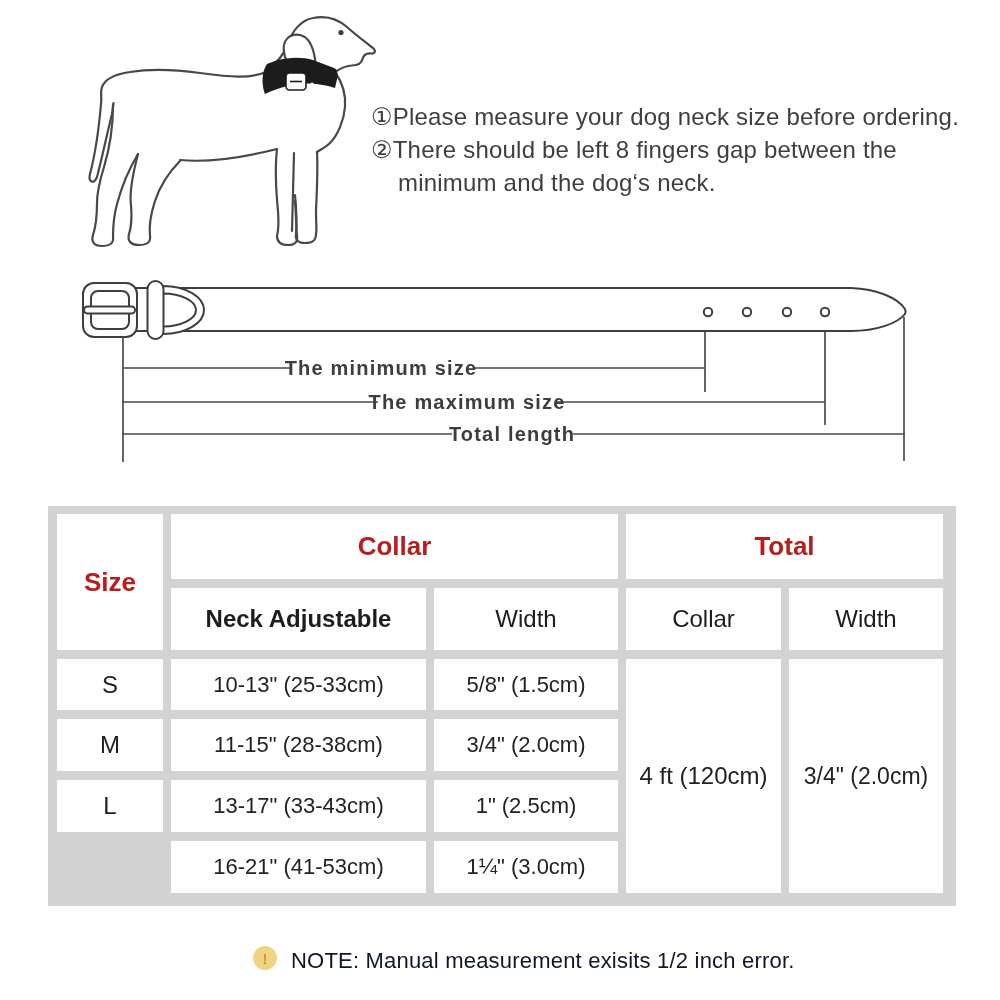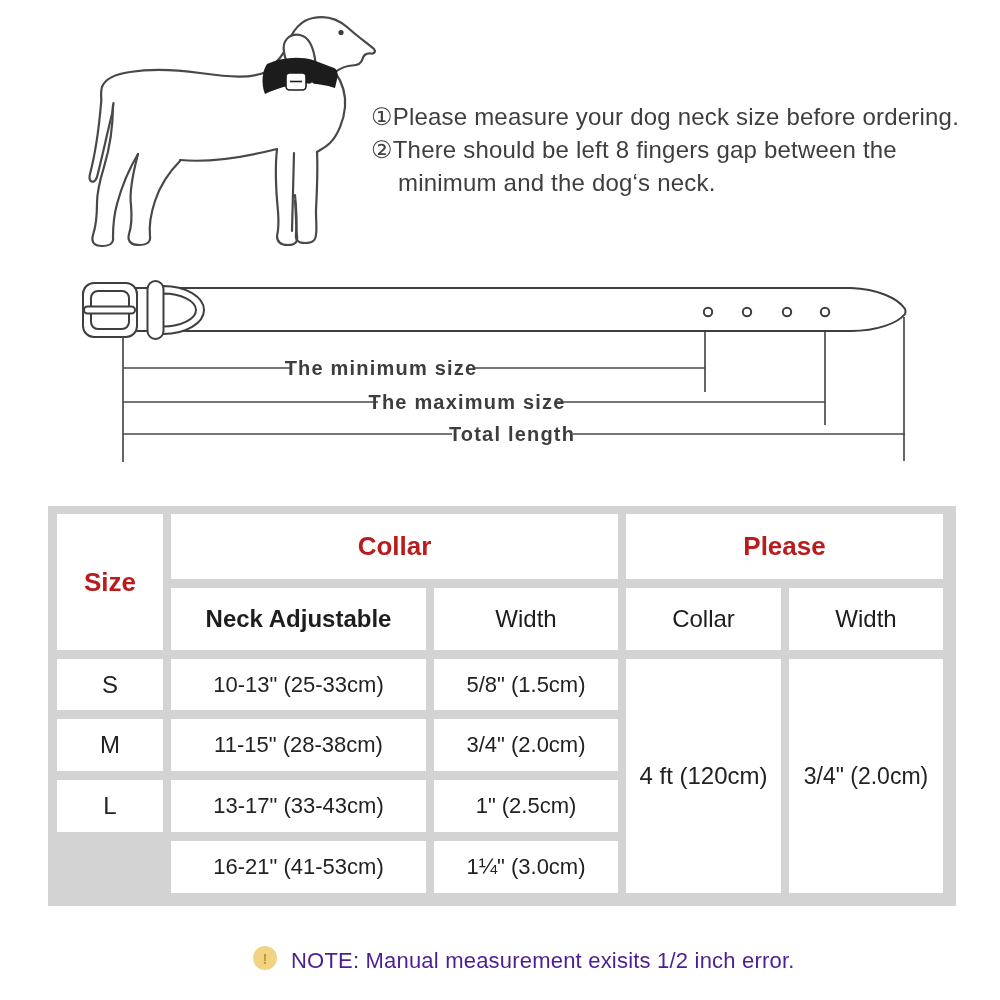--- a/index.html
+++ b/index.html
@@ -30,21 +30,21 @@
   .c-cwidthh{grid-column:3;grid-row:2;}
   .c-lengthh{grid-column:4;grid-row:2;}
   .c-lwidthh{grid-column:5;grid-row:2;}
   .c-leashlen{grid-column:4;grid-row:3/7;font-size:24px;}
   .c-leashwid{grid-column:5;grid-row:3/7;font-size:23px;}
 
   
   .note-icon{left:253px;top:946px;width:24px;height:24px;border-radius:50%;
              background:#f1d483;color:#c49b2e;font-weight:bold;font-size:15px;
              display:flex;align-items:center;justify-content:center;}
-  .note-text{left:291px;top:948px;font-size:22px;color:#4c1d95;letter-spacing:.2px;white-space:pre;}
+  .note-text{left:291px;top:948px;font-size:22px;color:#0f172a;letter-spacing:.2px;white-space:pre;}
 
   
   .ln{stroke:#484848;stroke-width:2.2;fill:none;stroke-linecap:round;stroke-linejoin:round;}
   .lnw{stroke:#484848;stroke-width:2.2;fill:#fff;stroke-linejoin:round;}
   .belt{stroke:#3e3e3e;stroke-width:2;fill:#fff;stroke-linejoin:round;}
   .beltln{stroke:#3e3e3e;stroke-width:2;fill:none;stroke-linejoin:round;}
   .meas{stroke:#4a4a4a;stroke-width:1.7;fill:none;}
   .mlabel{font-size:20px;font-weight:600;letter-spacing:1.2px;fill:#3d3d3d;
           font-family:"Liberation Sans","DejaVu Sans",sans-serif;}
 </style>
@@ -136,21 +136,21 @@
       <path d="M123,174 H452 M573,174 H905"></path>
     </g>
     <text class="mlabel" x="381" y="108" text-anchor="middle" dominant-baseline="central">The minimum size</text>
     <text class="mlabel" x="467" y="142" text-anchor="middle" dominant-baseline="central">The maximum size</text>
     <text class="mlabel" x="512" y="174" text-anchor="middle" dominant-baseline="central">Total length</text>
   </svg>
 
   <div class="abs size-table">
     <div class="cell hbold c-size">Size</div>
     <div class="cell hbold c-collar">Collar</div>
-    <div class="cell hbold c-leash">Please</div>
+    <div class="cell hbold c-leash">Total</div>
 
     <div class="cell sub c-neckh">Neck Adjustable</div>
     <div class="cell sub c-cwidthh">Width</div>
     <div class="cell sub c-lengthh">Collar</div>
     <div class="cell sub c-lwidthh">Width</div>
 
     <div class="cell sizecol" style="grid-column:1;grid-row:3">S</div>
     <div class="cell" style="grid-column:2;grid-row:3">10-13" (25-33cm)</div>
     <div class="cell" style="grid-column:3;grid-row:3">5/8" (1.5cm)</div>
 

